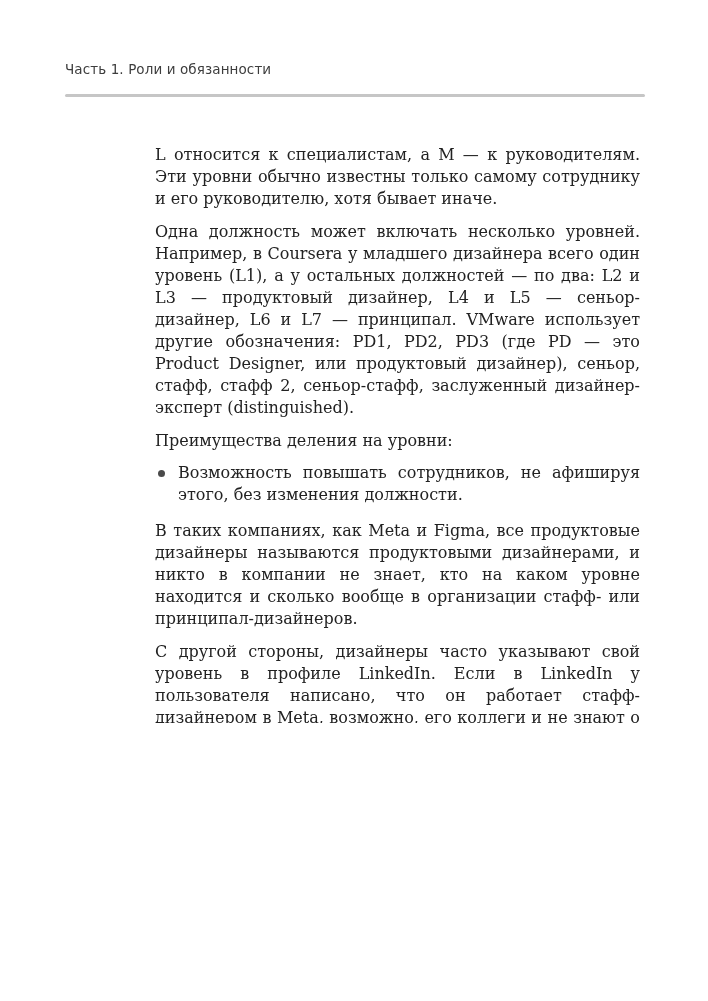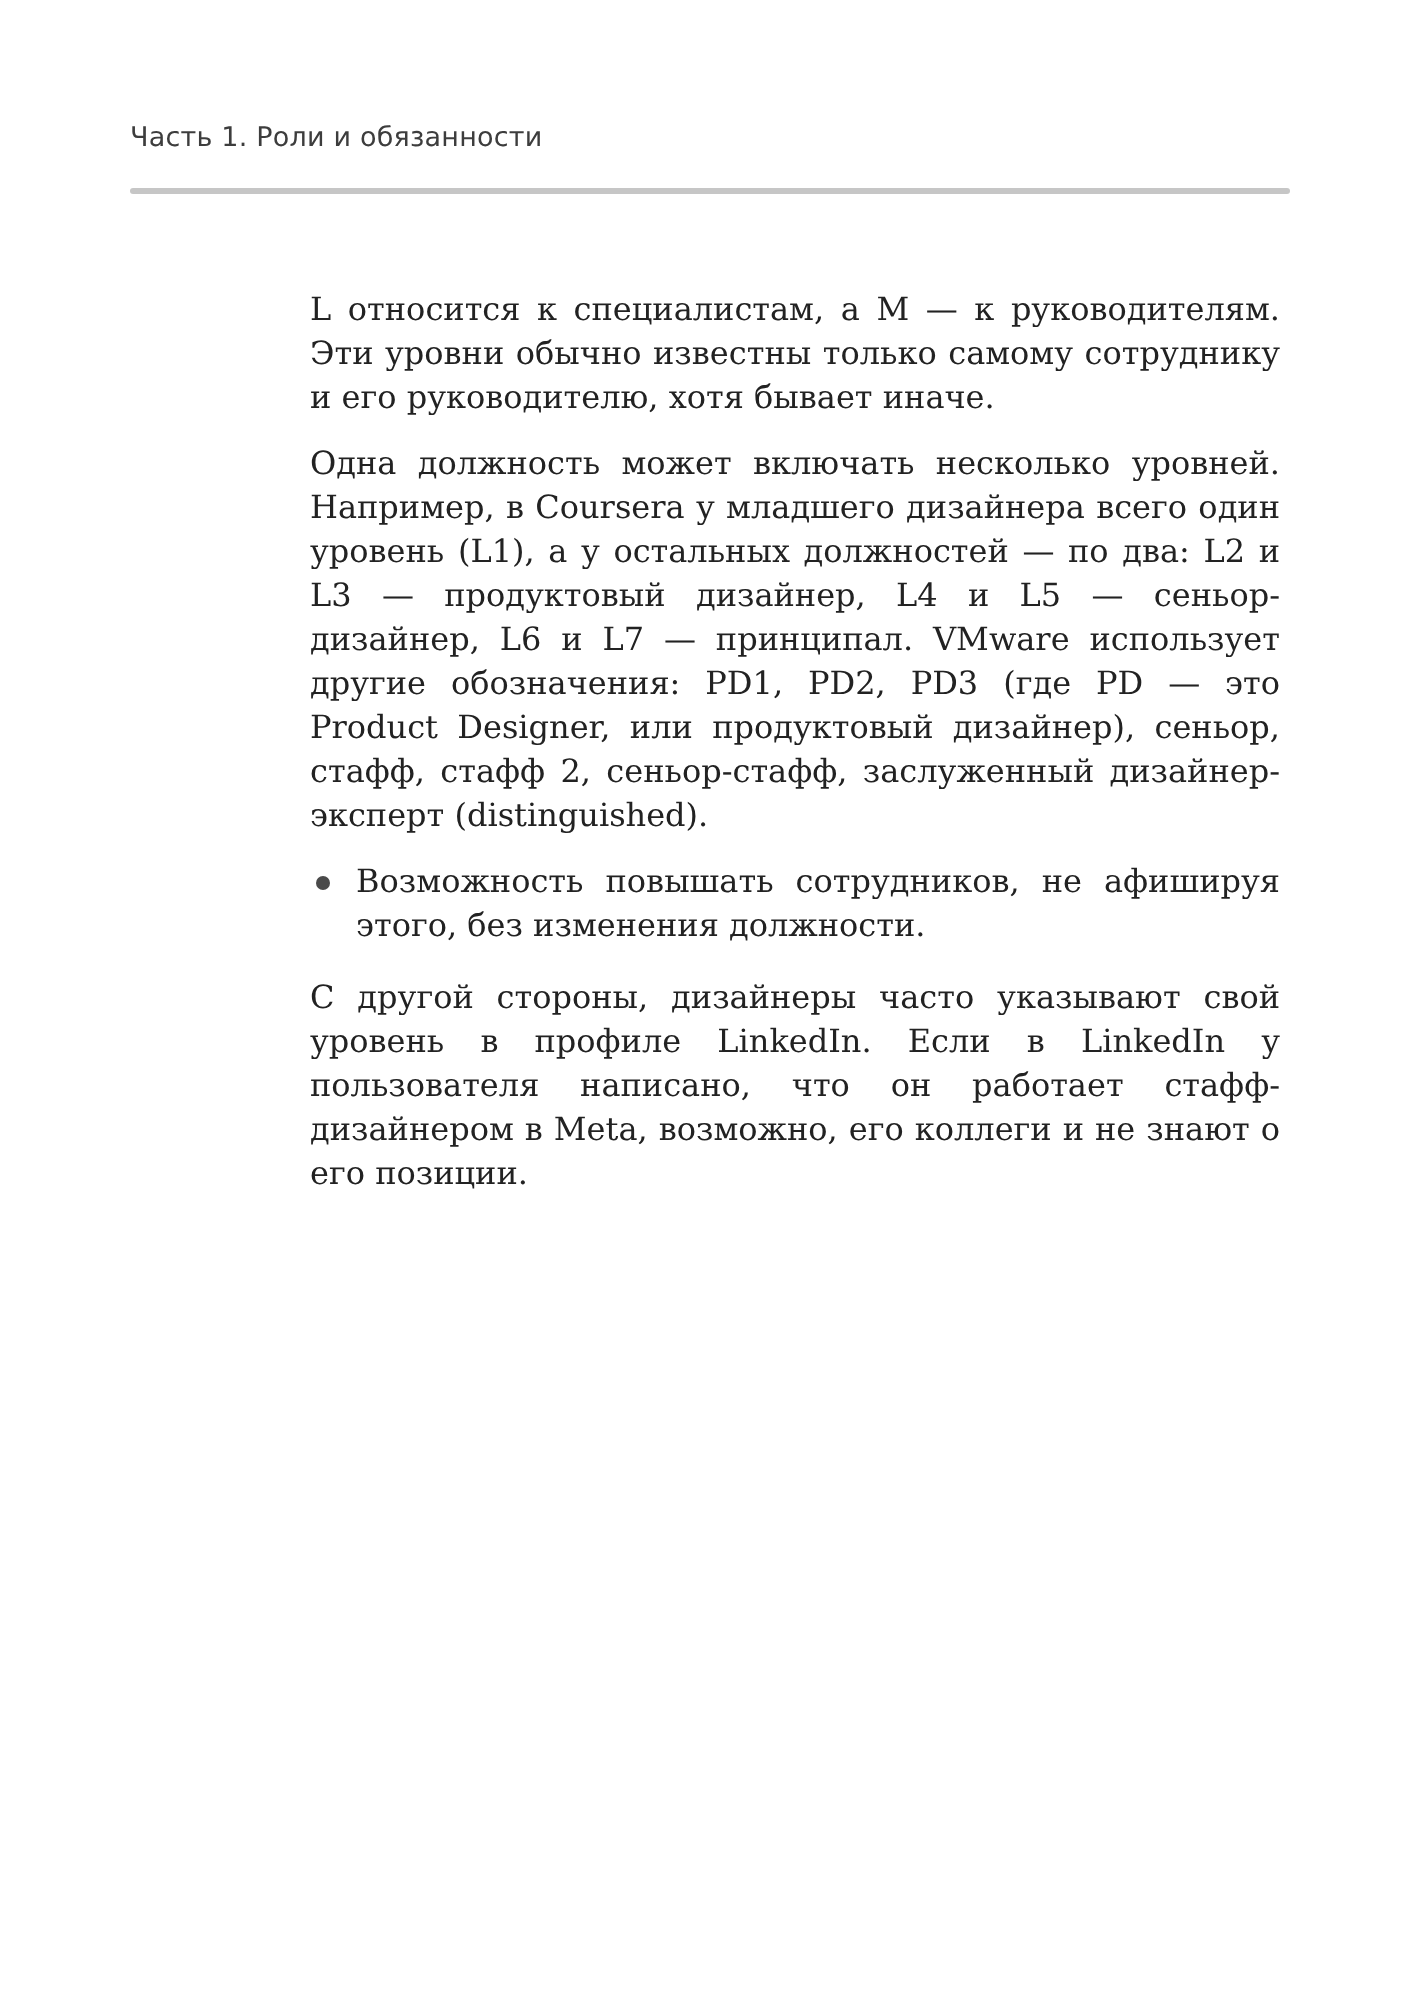--- a/index.html
+++ b/index.html
@@ -89,26 +89,28 @@
     <div class="running-head">Часть 1. Роли и обязанности</div>
     <div class="header-rule"></div>
   </header>
 
   <main class="page-body">
 
     <p class="para">L относится к специалистам, а M — к руководителям. Эти уровни обычно известны только самому сотруднику и его руководителю, хотя бывает иначе.</p>
 
     <p class="para">Одна должность может включать несколько уровней. Например, в Coursera у младшего дизайнера всего один уровень (L1), а у остальных должностей — по два: L2 и L3 — продуктовый дизайнер, L4 и L5 — сеньор-дизайнер, L6 и L7 — принципал. VMware использует другие обозначения: PD1, PD2, PD3 (где PD — это Product Designer, или продуктовый дизайнер), сеньор, стафф, стафф 2, сеньор-стафф, заслуженный дизайнер-эксперт (distinguished).</p>
 
+    <p class="para benefits-heading">Преимущества деления на уровни:</p>
 
     <ul class="bullet-list">
       <li class="bullet-item">
         <span class="bullet-dot"></span>
         <span>Возможность повышать сотрудников, не афишируя этого, без изменения должности.</span>
       </li>
     </ul>
 
+    <p class="para">В таких компаниях, как Meta и Figma, все продуктовые дизайнеры называются продуктовыми дизайнерами, и никто в компании не знает, кто на каком уровне находится и сколько вообще в организации стафф- или принципал-дизайнеров.</p>
 
     <p class="para">С другой стороны, дизайнеры часто указывают свой уровень в профиле LinkedIn. Если в LinkedIn у пользователя написано, что он работает стафф-дизайнером в Meta, возможно, его коллеги и не знают о его позиции.</p>
 
 
   </main>
 </div>
 
 </body></html>

